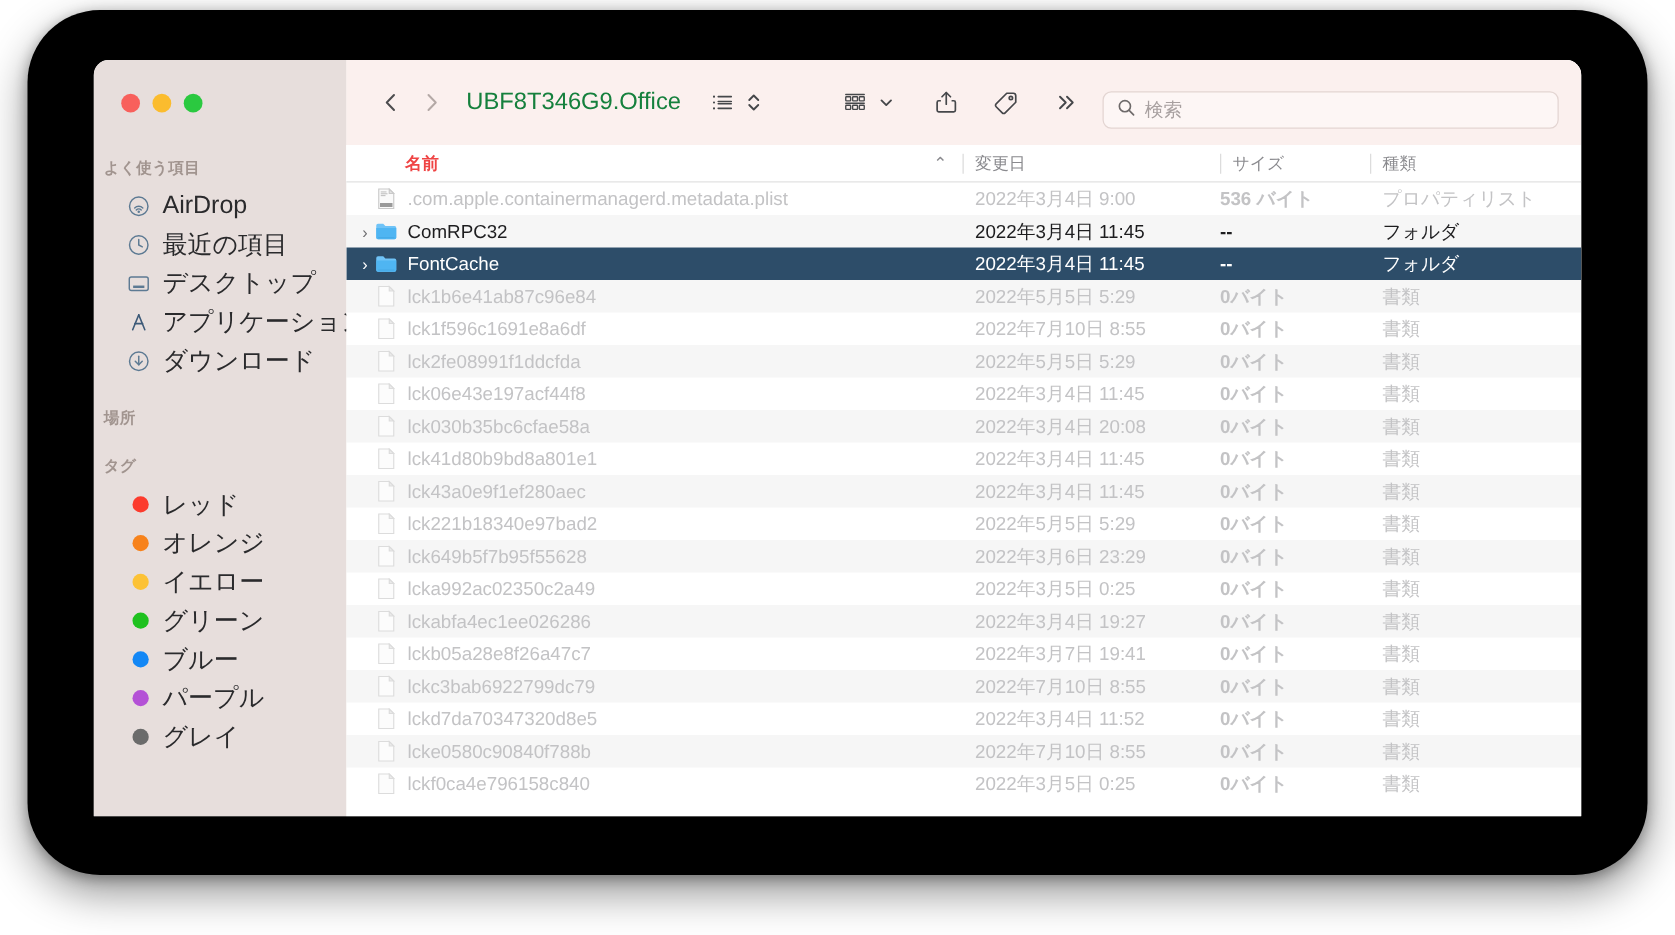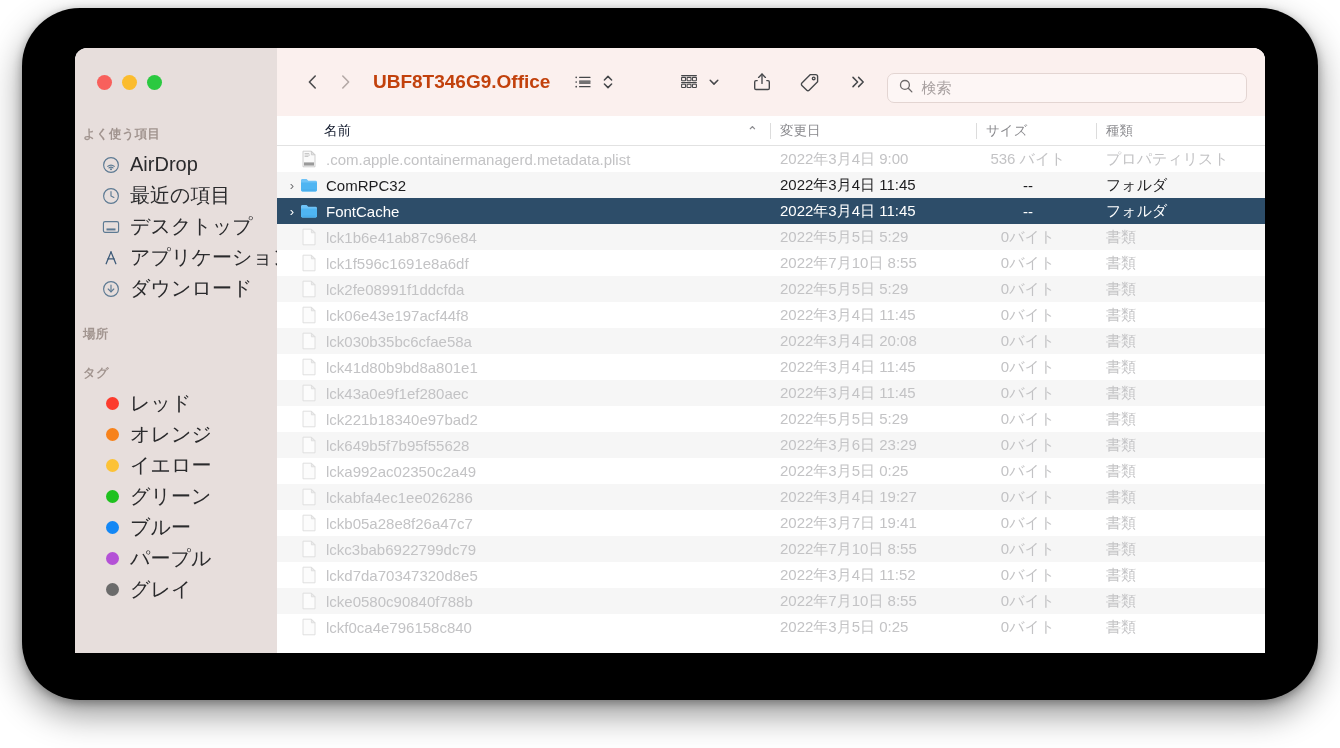--- a/index.html
+++ b/index.html
@@ -126,22 +126,22 @@
 
   .nav-btn {
     width: 32px; height: 32px;
     display: flex; align-items: center; justify-content: center;
     color: #4c4c4e;
   }
   .nav-btn.disabled { color: #b4a9a6; }
 
   #path-title {
     font-size: 19px;
-    font-weight: 700;
-    color: #c2410c;
+    font-weight: 400;
+    color: #15803d;
     margin-left: 12px;
     margin-right: 22px;
     white-space: nowrap;
   }
 
   .tb-icon {
     display: flex; align-items: center; justify-content: center;
     color: #45474a;
     height: 32px;
   }
@@ -256,23 +256,24 @@
     flex: 0 0 206px;
     padding-left: 10px;
     box-sizing: border-box;
     color: #1d1d1f;
     white-space: nowrap;
   }
   .c-size {
     flex: 0 0 120px;
     padding-right: 16px;
     box-sizing: border-box;
-    text-align: center;
+    text-align: left;
     color: #1d1d1f;
     white-space: nowrap;
+    font-weight: bold;
   }
   .c-kind {
     flex: 1 1 auto;
     padding-left: 10px;
     box-sizing: border-box;
     color: #1d1d1f;
     white-space: nowrap;
   }
 </style>
 </head>
@@ -486,21 +487,21 @@
               <circle cx="7.8" cy="7.8" r="5"></circle>
               <path d="M11.6 11.6 L15.6 15.6"></path>
             </svg>
           </span>
           <span class="sf-placeholder">検索</span>
         </div>
       </div>
 
       <div id="col-header">
         <div class="ch ch-name">
-          <span style="font-weight:400;color:#0f172a">名前</span>
+          <span style="font-weight:700;color:#ef4444">名前</span>
           <span class="sort-caret">⌃</span>
         </div>
         <div class="ch ch-date">
           <span>変更日</span>
         </div>
         <div class="ch ch-size">
           <span>サイズ</span>
         </div>
         <div class="ch ch-kind">
           <span>種類</span>

